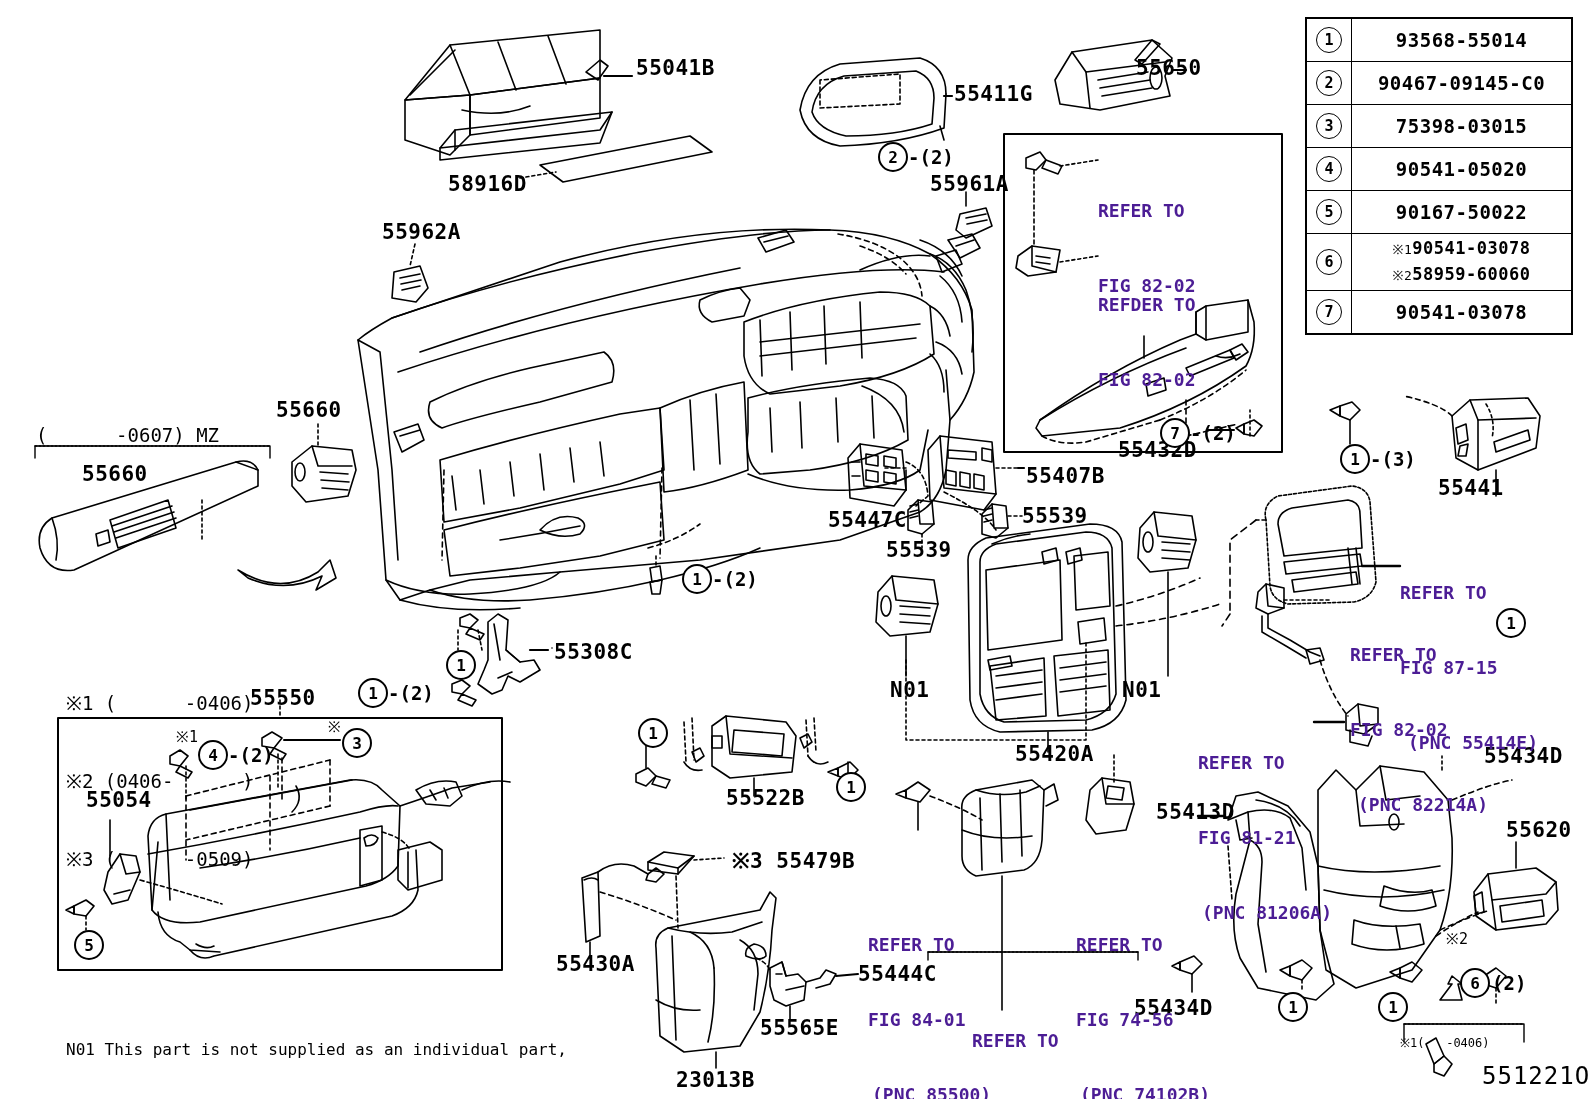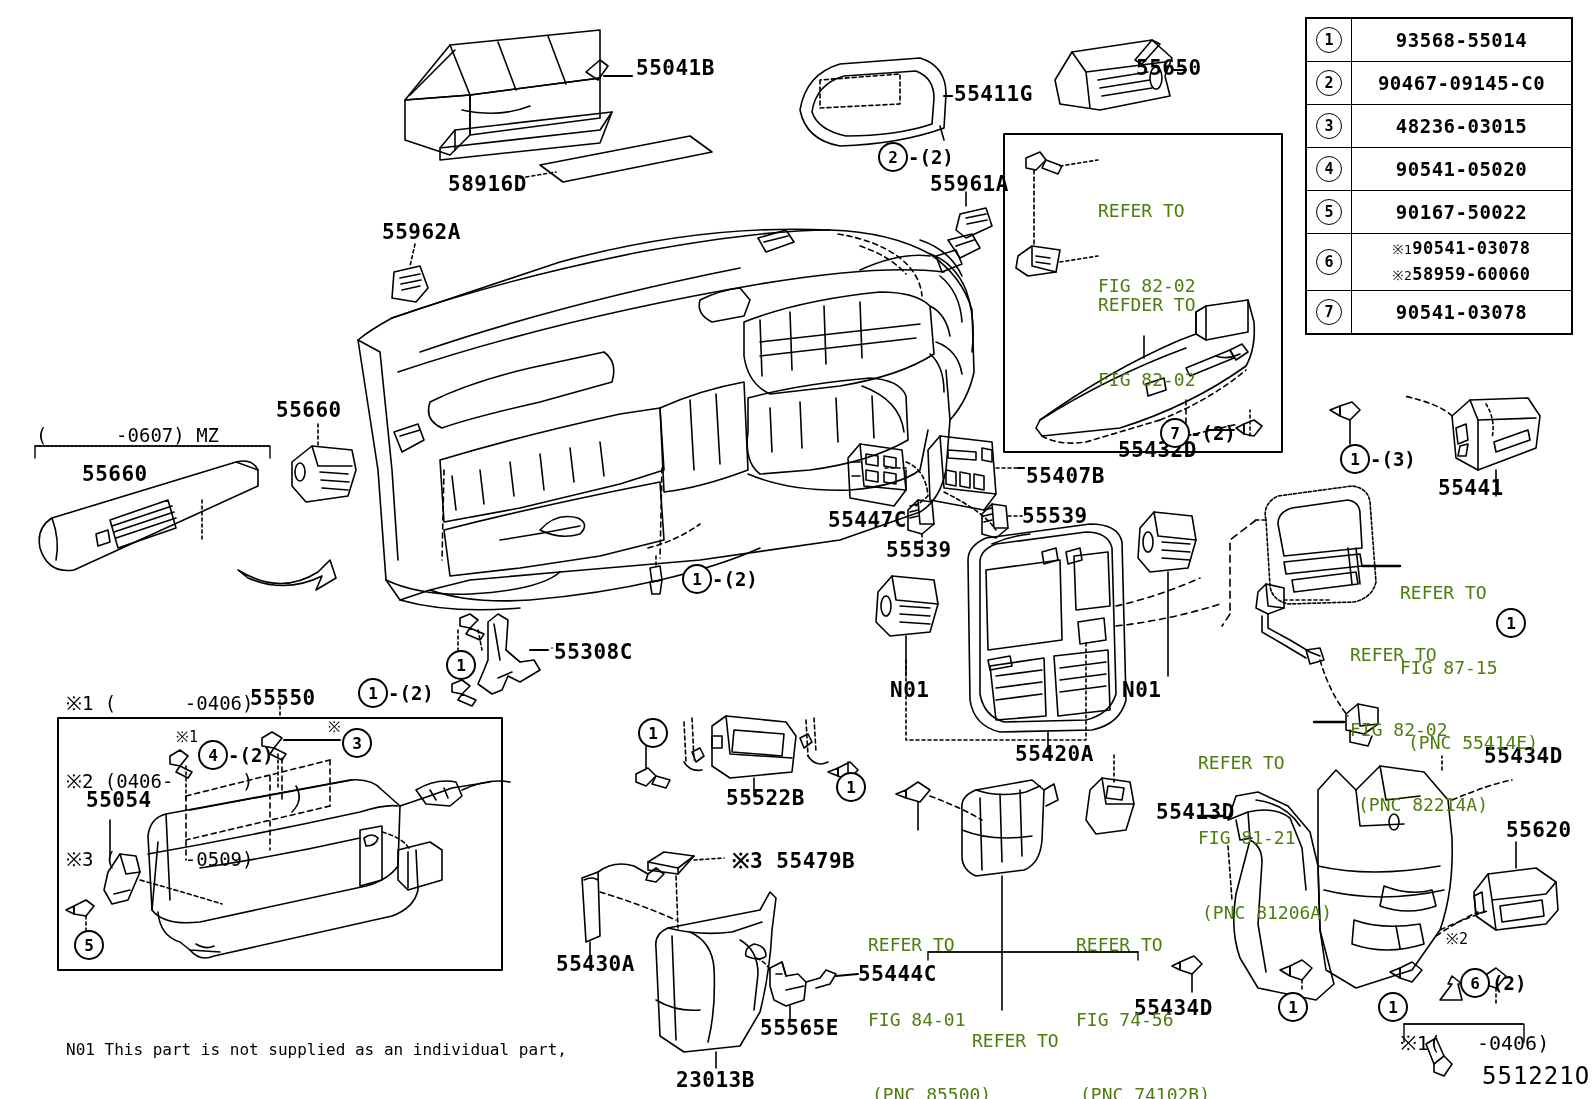--- a/index.html
+++ b/index.html
@@ -3,21 +3,21 @@
 <meta charset="utf-8">
 <style>
   html,body{margin:0;padding:0;background:#ffffff;}
   body{width:1592px;height:1099px;position:relative;overflow:hidden;
        font-family:"DejaVu Sans Mono","Liberation Mono",monospace;color:#000;}
   #stage{position:absolute;left:0;top:0;width:1592px;height:1099px;}
   .lbl{position:absolute;font-family:"DejaVu Sans Mono","Liberation Mono",monospace;
        font-weight:bold;font-size:21px;letter-spacing:0.5px;white-space:pre;color:#000;}
   .lbl.sm{font-size:18px;}
   .refer{position:absolute;font-family:"DejaVu Sans Mono","Liberation Mono",monospace;
-         font-weight:normal;font-size:18px;line-height:25px;white-space:pre;color:#4d7c0f;}
+         font-weight:bold;font-size:18px;line-height:25px;white-space:pre;color:#4c1d95;}
   .note{position:absolute;font-family:"DejaVu Sans Mono","Liberation Mono",monospace;
         font-size:16px;line-height:20px;white-space:pre;color:#000;font-weight:normal;}
   .noteb{position:absolute;font-family:"DejaVu Sans Mono","Liberation Mono",monospace;
         font-size:19px;line-height:26px;white-space:pre;color:#000;font-weight:normal;}
   .circ{position:absolute;width:26px;height:26px;border:2px solid #000;border-radius:50%;
         display:flex;align-items:center;justify-content:center;font-size:16px;font-weight:bold;
         background:#fff;font-family:"DejaVu Sans Mono","Liberation Mono",monospace;}
   .qty{position:absolute;font-size:19px;font-weight:bold;white-space:pre;
        font-family:"DejaVu Sans Mono","Liberation Mono",monospace;}
   
@@ -652,42 +652,42 @@
   <div class="lbl sm" style="left:328px;top:716px;font-size:15px;font-weight:normal">※</div>
   <div class="lbl sm" style="left:1446px;top:928px;font-size:15px;font-weight:normal">※2</div>
 
   <div class="noteb" style="left:66px;top:638px">
     <div>※1 (      -0406)</div>
     <div>※2 (0406-      )</div>
     <div>※3 (      -0509)</div>
   </div>
 
   <div class="noteb" style="left:36px;top:422px">(      -0607) MZ</div>
-  <div class="noteb" style="left:1400px;top:1030px;font-size:20px">※1(   -0406)</div>
+  <div class="noteb" style="left:1400px;top:1030px;font-size:12px">※1(   -0406)</div>
 
   <div class="note" style="left:66px;top:1000px">
     <div>N01 This part is not supplied as an individual part,</div>
     
   </div>
 
   <div class="dwgno" style="left:1482px;top:1062px">551221O</div>
 
   <table id="parts-table">
     <tbody>
       <tr>
         <td class="numcol"><span class="tcirc">1</span></td>
         <td class="pncol">93568-55014</td>
       </tr>
       <tr>
         <td class="numcol"><span class="tcirc">2</span></td>
         <td class="pncol">90467-09145-C0</td>
       </tr>
       <tr>
         <td class="numcol"><span class="tcirc">3</span></td>
-        <td class="pncol">48236-03015</td>
+        <td class="pncol">75398-03015</td>
       </tr>
       <tr>
         <td class="numcol"><span class="tcirc">4</span></td>
         <td class="pncol">90541-05020</td>
       </tr>
       <tr>
         <td class="numcol"><span class="tcirc">5</span></td>
         <td class="pncol">90167-50022</td>
       </tr>
       <tr>

